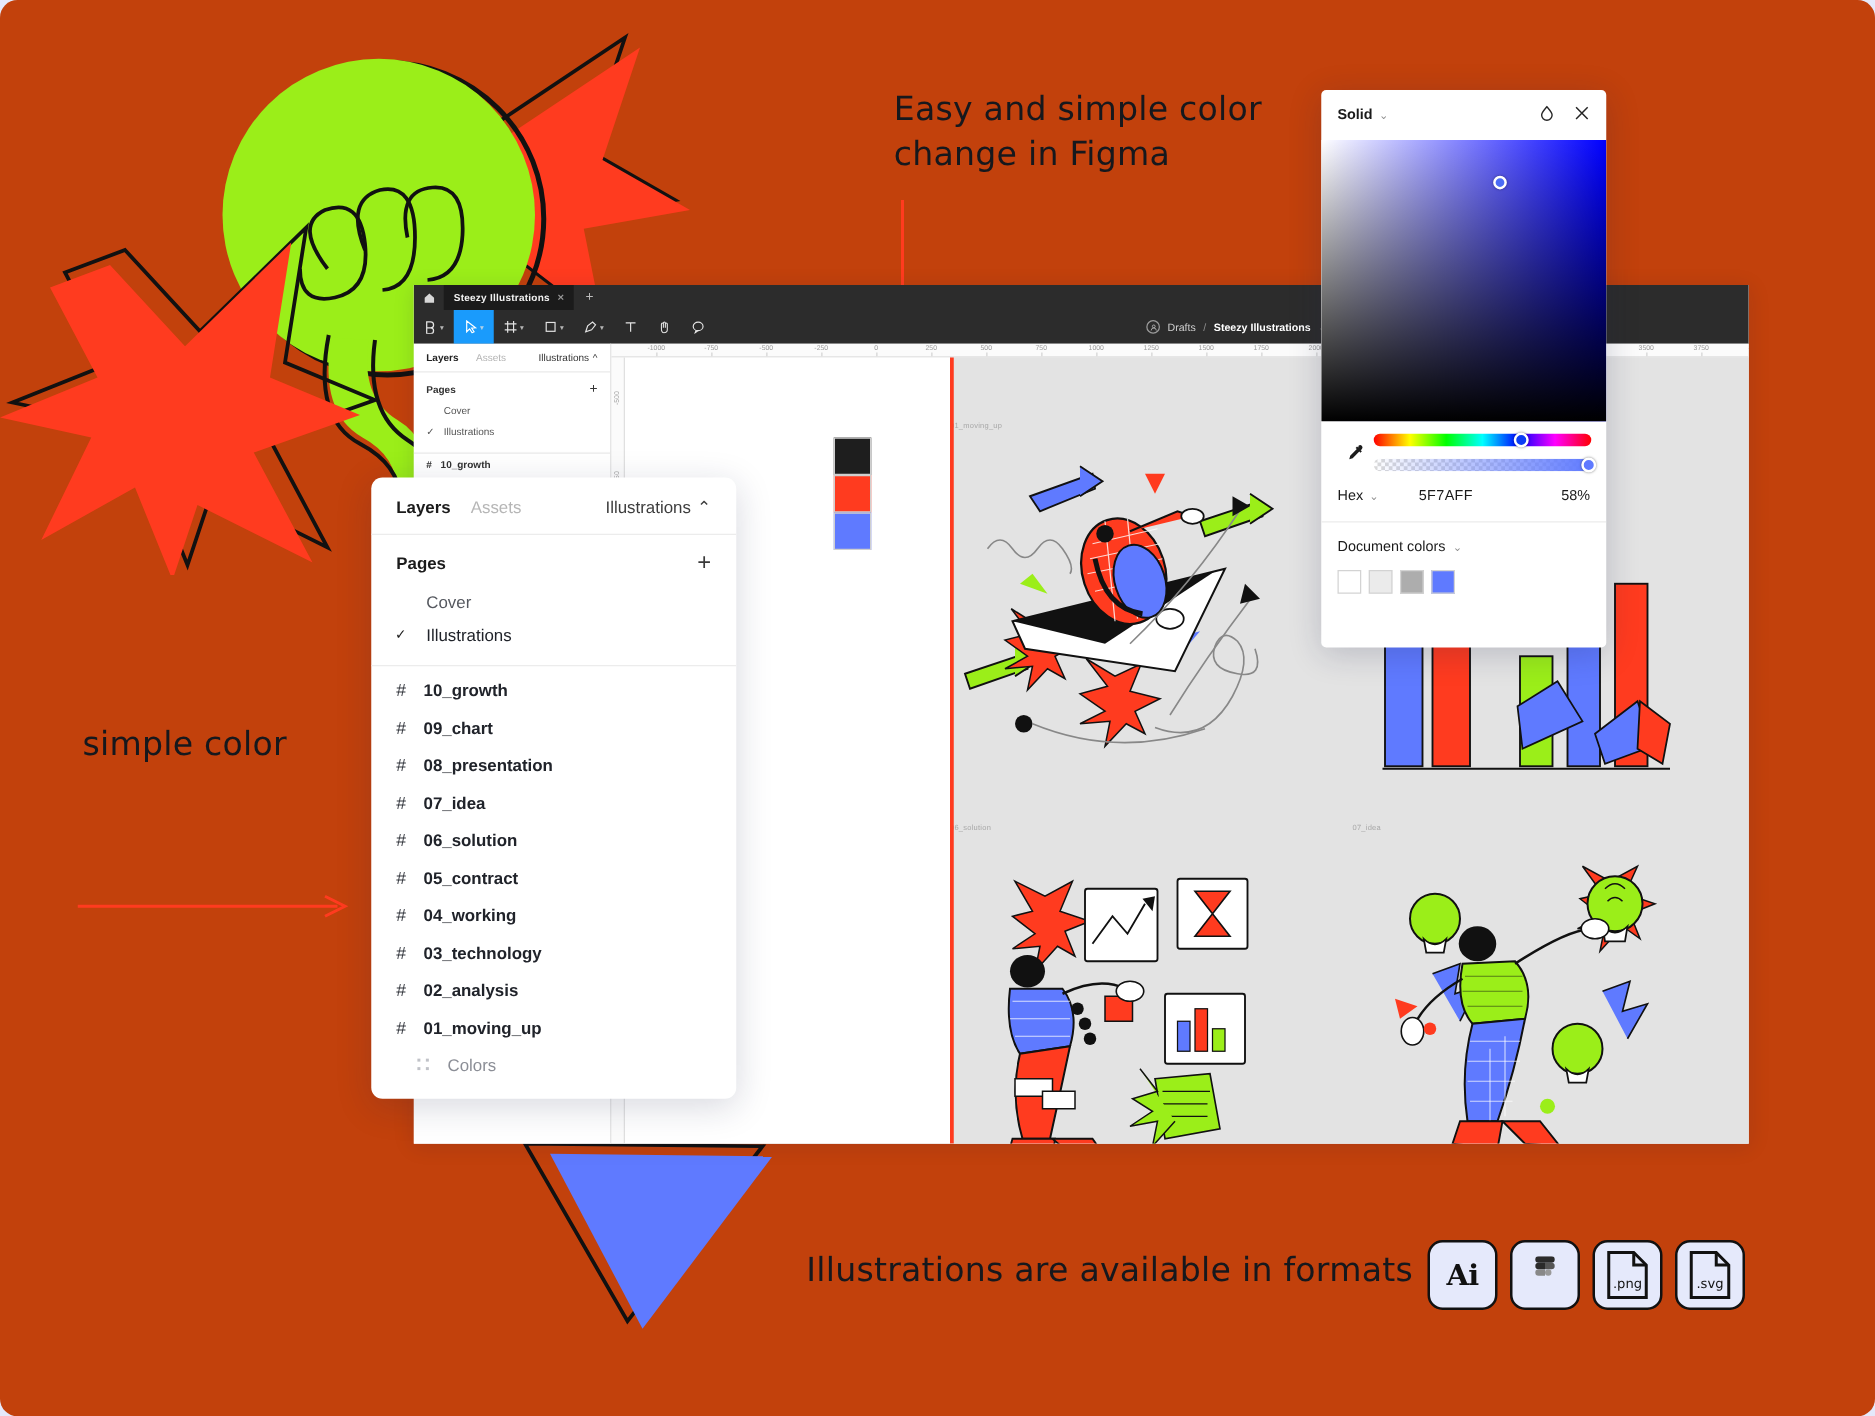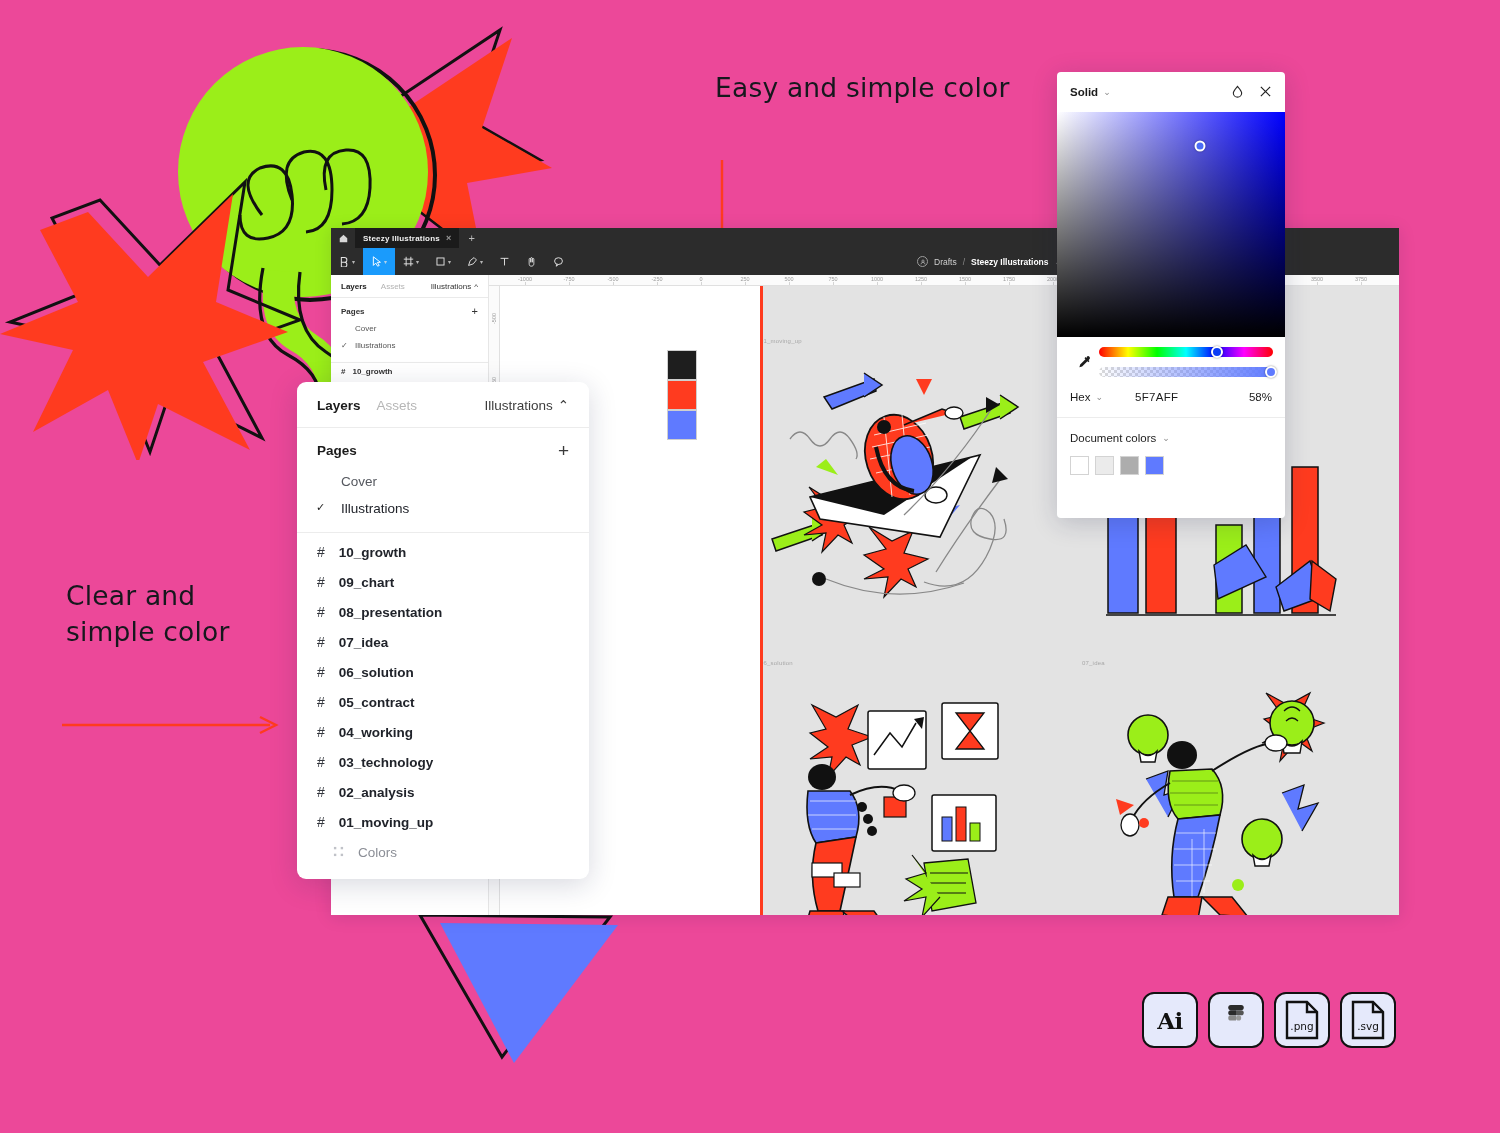--- a/index.html
+++ b/index.html
@@ -2,21 +2,21 @@
 <html><head>
 <meta charset="utf-8">
 <style>
   * { box-sizing: border-box; margin: 0; padding: 0; }
   html, body {
     width: 1500px; height: 1133px;
     overflow: hidden;
     background: #e5e9fb;
     font-family: "Liberation Sans", sans-serif;
   }
-  #root { position: relative; width: 1500px; height: 1133px; background: #ec4899; }
+  #root { position: relative; width: 1500px; height: 1133px; background: #c2410c; border-radius: 14px; }
 
   
   .deco { position: absolute; pointer-events: none; }
 
   
   .headline {
     position: absolute;
     font-family: "DejaVu Sans", sans-serif;
     font-weight: 400;
     color: #16181d;
@@ -240,35 +240,36 @@
     <path d="M88 212 L148 277 L233 194 L216 302 L288 332 L203 362 L250 450 L158 404 L138 464 L108 390 L33 432 L73 350 L0 334 L78 302 L40 230 Z" fill="#FF3B1F"></path>
   </svg>
 
   <svg class="deco" style="left:410px;top:905px;width:210px;height:160px;" viewBox="0 0 210 160">
     <path d="M10 10 L200 12 L92 152 Z" fill="none" stroke="#111" stroke-width="3"></path>
     <path d="M30 18 L208 20 L104 158 Z" fill="#5F7AFF"></path>
   </svg>
 
   <div class="headline" id="hl-color">
     <div>Easy and simple color</div>
+    <div>change in Figma</div>
   </div>
   <svg class="arrow-line" style="left:710px;top:160px;width:40px;height:210px;" viewBox="0 0 40 210">
     <line x1="12" y1="0" x2="12" y2="194" stroke="#FF3B1F" stroke-width="2.4"></line>
     <path d="M4 184 L12 202 L20 184" fill="none" stroke="#FF3B1F" stroke-width="2.4"></path>
   </svg>
 
   <div class="headline" id="hl-nav">
-    <div>Clear and</div>
     <div>simple color</div>
   </div>
   <svg class="arrow-line" style="left:62px;top:710px;width:218px;height:30px;" viewBox="0 0 218 30">
     <line x1="0" y1="15" x2="208" y2="15" stroke="#FF3B1F" stroke-width="2.4"></line>
     <path d="M198 7 L214 15 L198 23" fill="none" stroke="#FF3B1F" stroke-width="2.4"></path>
   </svg>
 
+  <div class="headline" id="hl-fmt">Illustrations are available in formats</div>
 
   <div id="figma-window">
 
     <div id="figma-titlebar">
       <div class="fg-home">
         <svg width="9" height="9" viewBox="0 0 12 12">
             <path d="M6 1 L11 5.5 V11 H1 V5.5 Z" fill="#d8d8d8"></path>
           </svg>
       </div>
       <div class="fg-tab">

